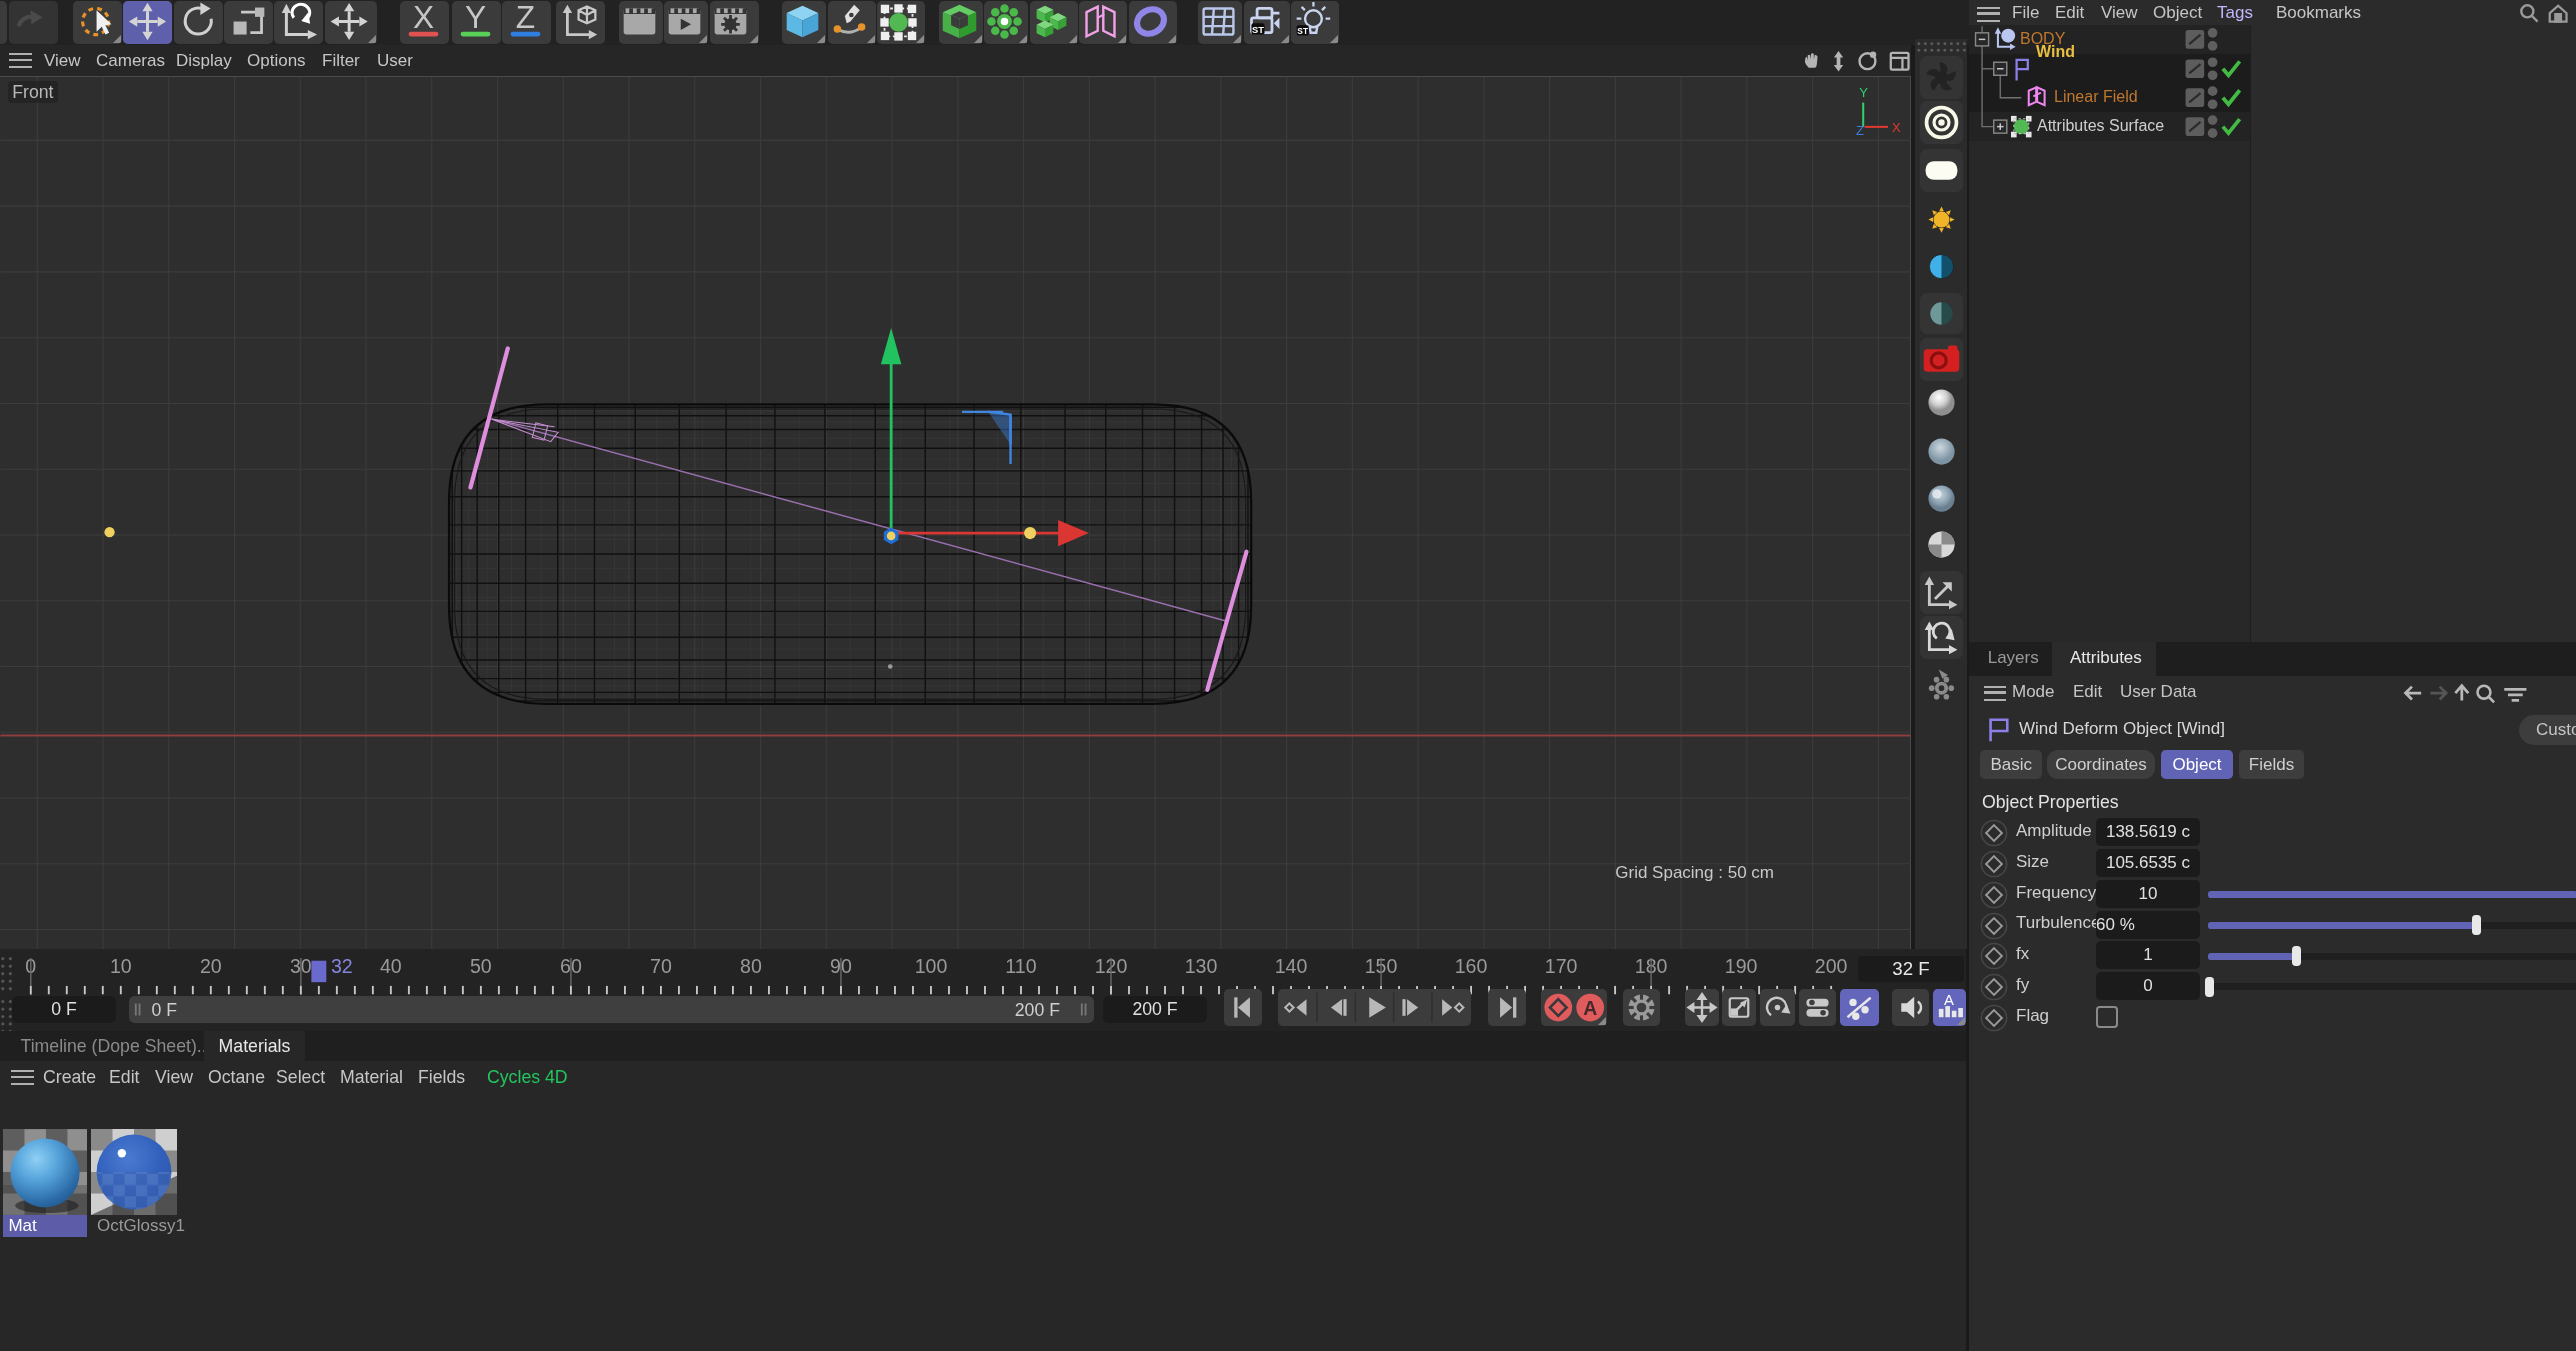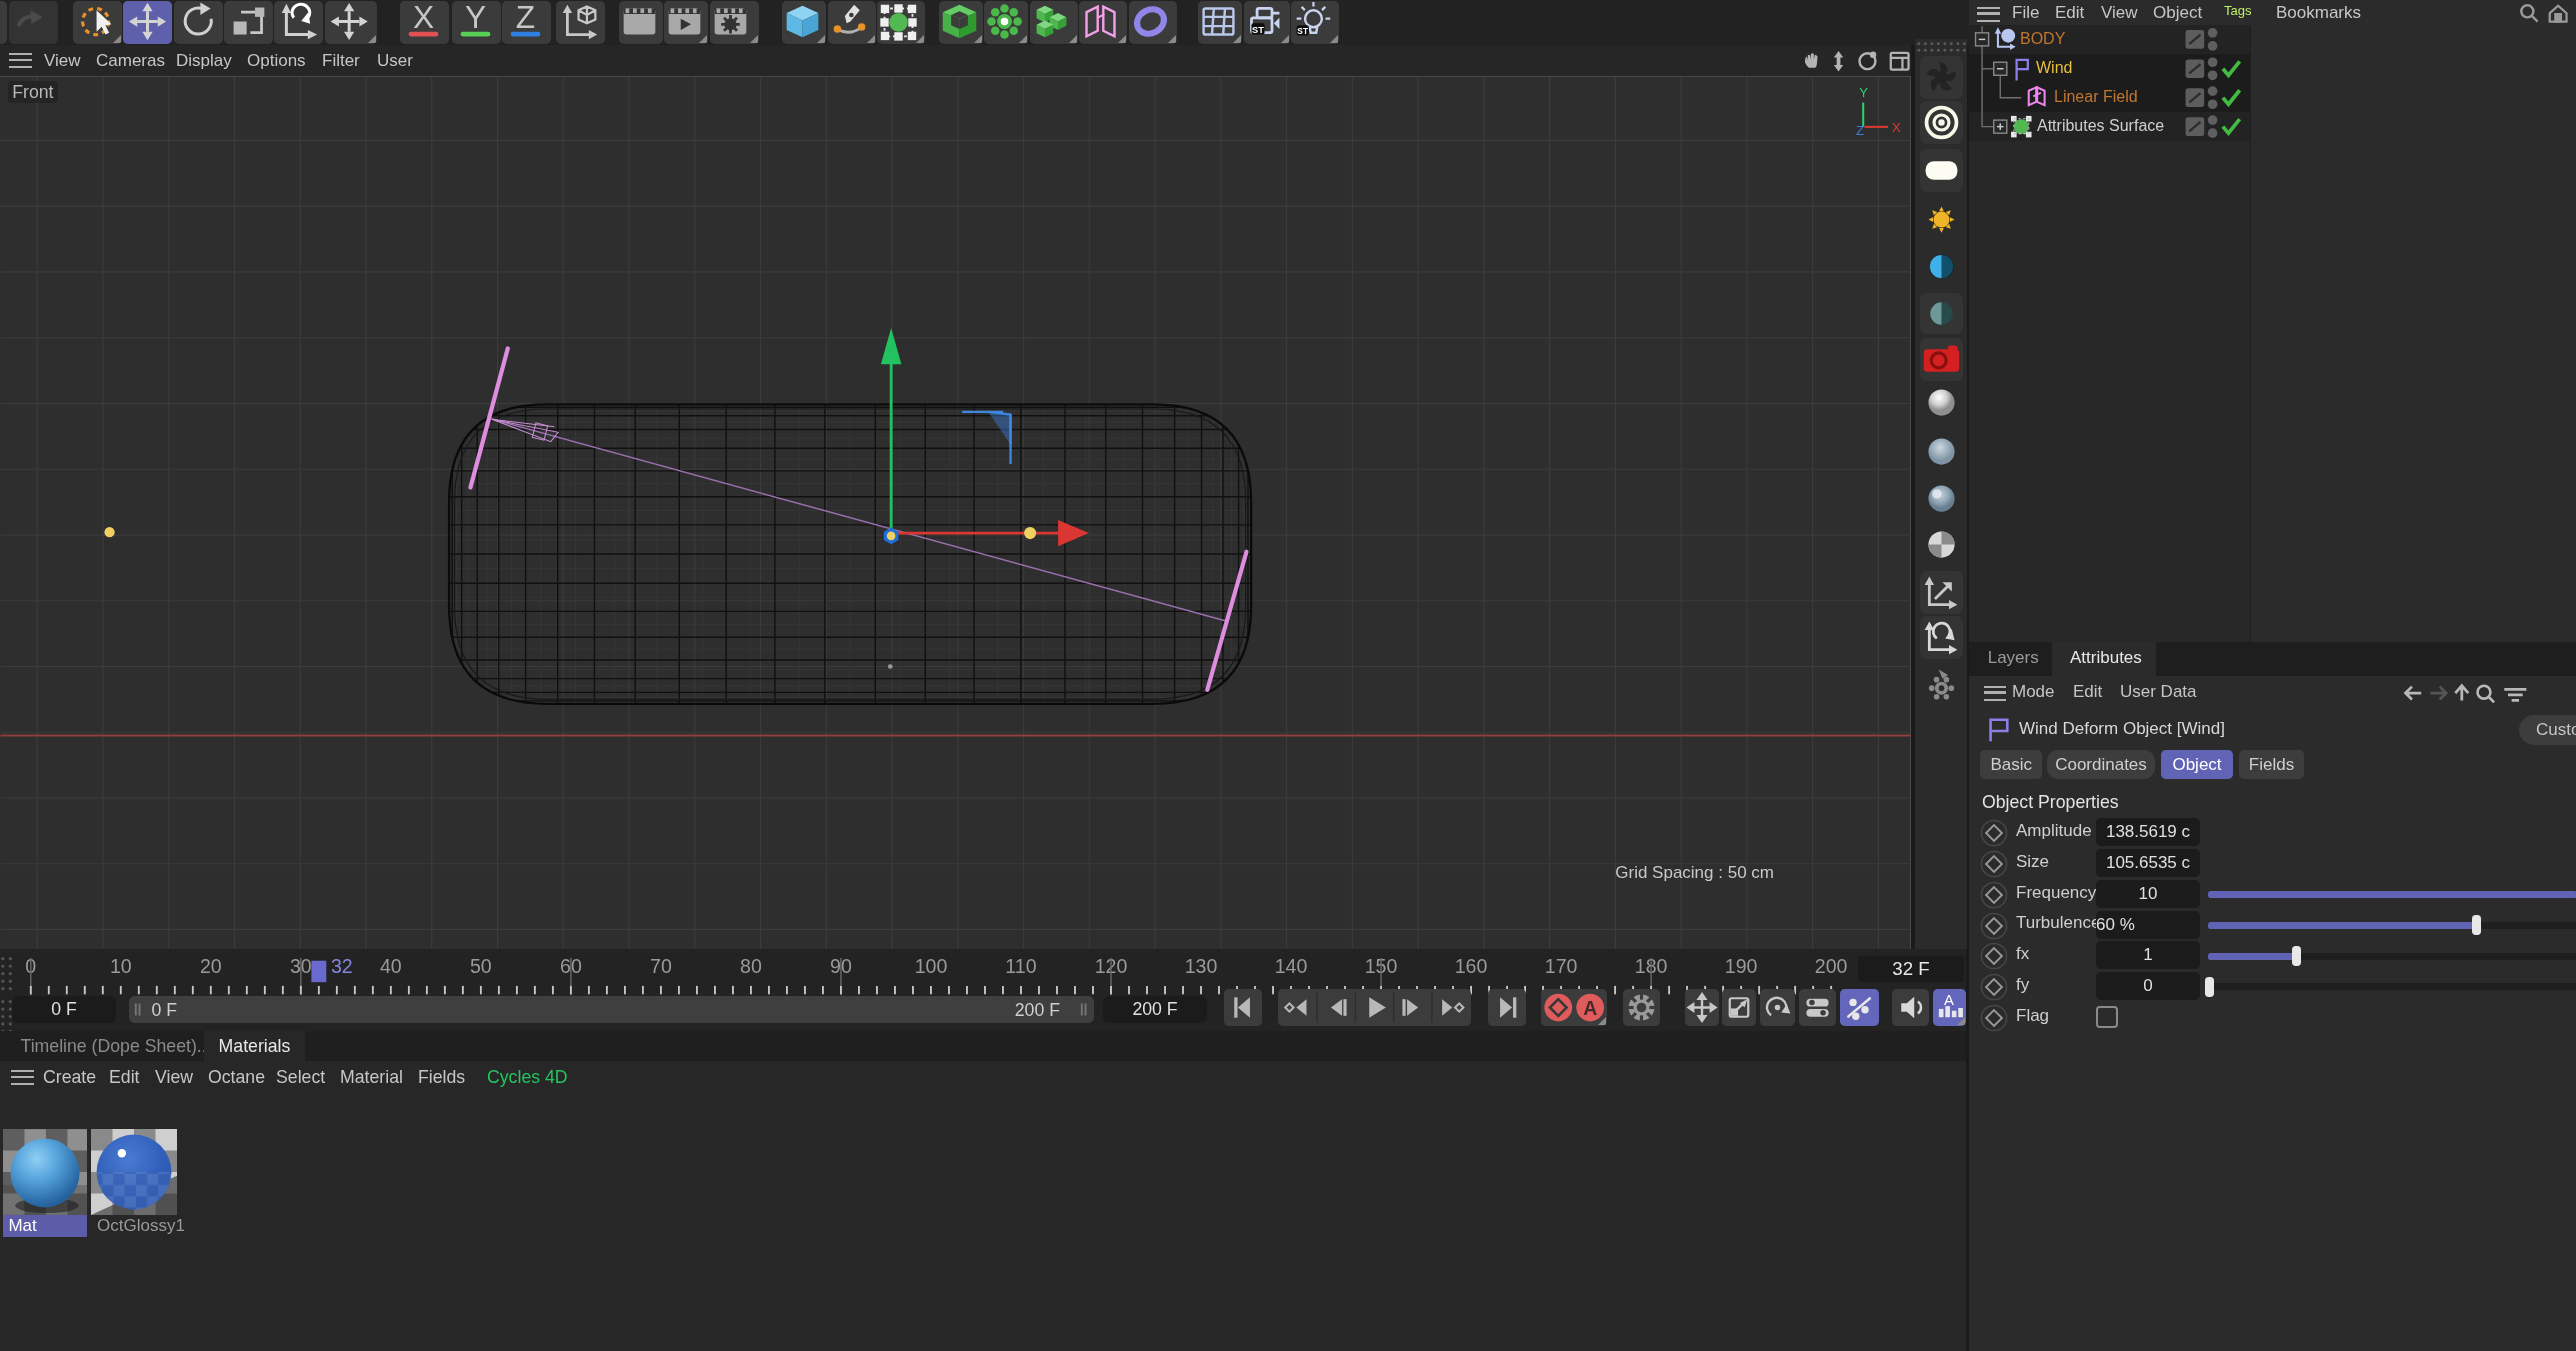--- a/index.html
+++ b/index.html
@@ -550,21 +550,21 @@
           <circle cx="28.2" cy="18.9" r="3" fill="#8a8a8a"></circle>
           <circle cx="23" cy="28" r="3" fill="#2b2b2b"></circle>
         </svg></div>
     </div>
 <div style="position:absolute;left:1969px;top:0;width:659px;height:1352px;background:#2b2b2b">
       <div class="hamb" style="left:8.4px;top:6.5px"></div>
       <span style="position:absolute;left:43px;top:2.8px;font-size:17px;color:#c6c6c6">File</span>
       <span style="position:absolute;left:86px;top:2.8px;font-size:17px;color:#c6c6c6">Edit</span>
       <span style="position:absolute;left:132px;top:2.8px;font-size:17px;color:#c6c6c6">View</span>
       <span style="position:absolute;left:184px;top:2.8px;font-size:17px;color:#c6c6c6">Object</span>
-      <span style="position:absolute;left:255px;top:2.8px;font-size:13px;color:#bef264">Tags</span>
+      <span style="position:absolute;left:248px;top:2.8px;font-size:17px;color:#c4b5fd">Tags</span>
       <span style="position:absolute;left:307px;top:2.8px;font-size:17px;color:#c6c6c6">Bookmarks</span>
       <svg width="56" height="22.4" viewBox="0 0 60 24" style="position:absolute;left:549px;top:1.9px">
         <g stroke="#9a9a9a" stroke-width="2.6" fill="none">
           <circle cx="10" cy="10" r="6.5"></circle>
           <line x1="15" y1="15" x2="21" y2="21"></line>
         </g>
         <g stroke="#9a9a9a" stroke-width="2.4" fill="none">
           <path d="M34 12 L43 4 L52 12 L52 21 L34 21 Z"></path>
           <rect x="40" y="13" width="6" height="8" fill="#9a9a9a"></rect>
         </g>
@@ -608,21 +608,21 @@
           <rect x="45" y="124" width="6" height="6"></rect>
           <rect x="61" y="124" width="6" height="6"></rect>
           <rect x="45" y="141" width="6" height="6"></rect>
           <rect x="61" y="141" width="6" height="6"></rect>
         </g>
         <g fill="none" stroke="#bcbcbc" stroke-width="1.2" stroke-dasharray="2.5 2.5">
           <rect x="48" y="127" width="16" height="16"></rect>
         </g>
       </svg>
       <span style="position:absolute;left:51px;top:30px;font-size:16px;color:#c0772e;font-weight:400">BODY</span>
-      <span style="position:absolute;left:67px;top:59px;font-size:16px;color:#e9bf3f;font-weight:400">Wind</span>
+      <span style="position:absolute;left:67px;top:43px;font-size:16px;color:#e9bf3f;font-weight:700">Wind</span>
       <span style="position:absolute;left:85px;top:88px;font-size:16px;color:#c0772e;font-weight:400">Linear Field</span>
       <span style="position:absolute;left:68px;top:117px;font-size:16px;color:#cfcfcf;font-weight:400">Attributes Surface</span>
       <svg width="280" height="159" viewBox="0 0 300 170" style="position:absolute;left:0;top:0">
         <rect x="232" y="32" width="20" height="20" rx="3" fill="#5d5d5d"></rect>
         <line x1="236" y1="47" x2="248" y2="37" stroke="#2b2b2b" stroke-width="2.4"></line>
         <circle cx="261" cy="35" r="5.2" fill="#5f5f5f"></circle>
         <circle cx="261" cy="49" r="5.2" fill="#5f5f5f"></circle>
         <rect x="232" y="63.5" width="20" height="20" rx="3" fill="#5d5d5d"></rect>
         <line x1="236" y1="78.5" x2="248" y2="68.5" stroke="#2b2b2b" stroke-width="2.4"></line>
         <circle cx="261" cy="66.5" r="5.2" fill="#5f5f5f"></circle>

